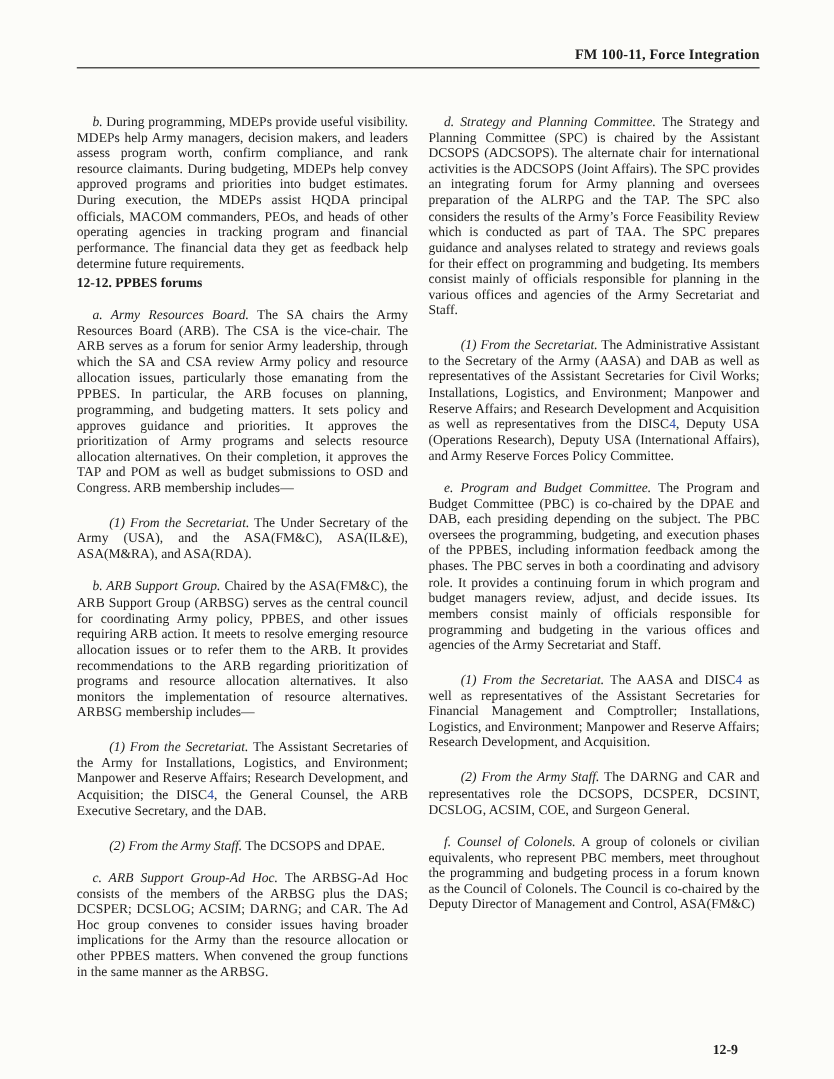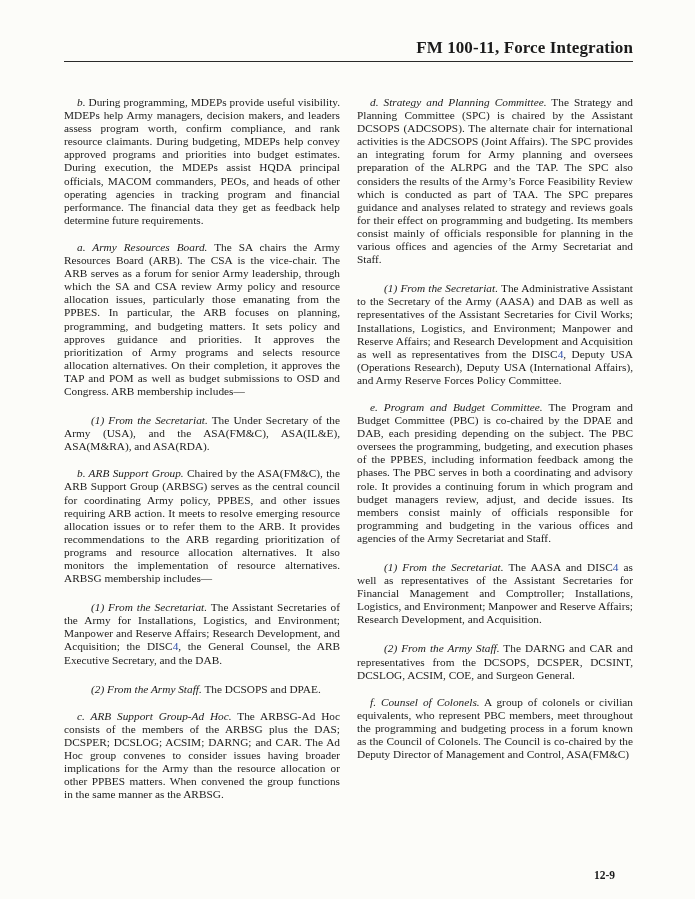--- a/index.html
+++ b/index.html
@@ -9,21 +9,21 @@
     position: relative; overflow: hidden;
     font-family: "Liberation Serif", "DejaVu Serif", serif;
     color: #1b1b1b;
   }
   .page {
     position: absolute; inset: 0;
     background: #fcfcf9;
   }
   .header { position: absolute; top: 38px; left: 64px; right: 62px; }
   .header-title {
-    text-align: right; font-weight: bold; font-size: 17px;
+    text-align: right; font-weight: bold; font-size: 12px;
     letter-spacing: 0.1px;
   }
   .header-rule { border-bottom: 1.5px solid #2a2a2a; margin-top: 3px; }
 
   .columns {
     position: absolute; top: 80px; left: 64px; right: 62px;
     display: flex; gap: 17px;
   }
   .col {
     flex: 1 1 0;
@@ -52,20 +52,21 @@
   <div class="header">
     <div class="header-title">FM 100-11, Force Integration</div>
     <div class="header-rule"></div>
   </div>
 
   <div class="columns">
 
     <div class="col">
       <p class="para first"><span class="lead para-lead">b.</span> <span class="para-text">During programming, MDEPs provide useful visibility. MDEPs help Army managers, decision makers, and leaders assess program worth, confirm compliance, and rank resource claimants. During budgeting, MDEPs help convey approved programs and priorities into budget estimates. During execution, the MDEPs assist HQDA principal officials, MACOM commanders, PEOs, and heads of other operating agencies in tracking program and financial performance. The financial data they get as feedback help determine future requirements.</span></p>
 
+      <h2 class="section-heading">12-12. PPBES forums</h2>
 
       <p class="para"><span class="lead para-lead">a. Army Resources Board.</span> <span class="para-text">The SA chairs the Army Resources Board (ARB). The CSA is the vice-chair. The ARB serves as a forum for senior Army leadership, through which the SA and CSA review Army policy and resource allocation issues, particularly those emanating from the PPBES. In particular, the ARB focuses on planning, programming, and budgeting matters. It sets policy and approves guidance and priorities. It approves the prioritization of Army programs and selects resource allocation alternatives. On their completion, it approves the TAP and POM as well as budget submissions to OSD and Congress. ARB membership includes—</span></p>
 
       <p class="para sub"><span class="lead para-lead">(1) From the Secretariat.</span> <span class="para-text">The Under Secretary of the Army (USA), and the ASA(FM&amp;C), ASA(IL&amp;E), ASA(M&amp;RA), and ASA(RDA).</span></p>
 
 
       <p class="para"><span class="lead para-lead">b. ARB Support Group.</span> <span class="para-text">Chaired by the ASA(FM&amp;C), the ARB Support Group (ARBSG) serves as the central council for coordinating Army policy, PPBES, and other issues requiring ARB action. It meets to resolve emerging resource allocation issues or to refer them to the ARB. It provides recommendations to the ARB regarding prioritization of programs and resource allocation alternatives. It also monitors the implementation of resource alternatives. ARBSG membership includes—</span></p>
 
       <p class="para sub"><span class="lead para-lead">(1) From the Secretariat.</span> <span class="para-text">The Assistant Secretaries of the Army for Installations, Logistics, and Environment; Manpower and Reserve Affairs; Research Development, and Acquisition; the DISC<span class="ref-digit">4</span>, the General Counsel, the ARB Executive Secretary, and the DAB.</span></p>
 
@@ -77,21 +78,21 @@
     <div class="col">
       <p class="para first"><span class="lead para-lead">d. Strategy and Planning Committee.</span> <span class="para-text">The Strategy and Planning Committee (SPC) is chaired by the Assistant DCSOPS (ADCSOPS). The alternate chair for international activities is the ADCSOPS (Joint Affairs). The SPC provides an integrating forum for Army planning and oversees preparation of the ALRPG and the TAP. The SPC also considers the results of the Army’s Force Feasibility Review which is conducted as part of TAA. The SPC prepares guidance and analyses related to strategy and reviews goals for their effect on programming and budgeting. Its members consist mainly of officials responsible for planning in the various offices and agencies of the Army Secretariat and Staff.</span></p>
 
       <p class="para sub"><span class="lead para-lead">(1) From the Secretariat.</span> <span class="para-text">The Administrative Assistant to the Secretary of the Army (AASA) and DAB as well as representatives of the Assistant Secretaries for Civil Works; Installations, Logistics, and Environment; Manpower and Reserve Affairs; and Research Development and Acquisition as well as representatives from the DISC<span class="ref-digit">4</span>, Deputy USA (Operations Research), Deputy USA (International Affairs), and Army Reserve Forces Policy Committee.</span></p>
 
 
       <p class="para"><span class="lead para-lead">e. Program and Budget Committee.</span> <span class="para-text">The Program and Budget Committee (PBC) is co-chaired by the DPAE and DAB, each presiding depending on the subject. The PBC oversees the programming, budgeting, and execution phases of the PPBES, including information feedback among the phases. The PBC serves in both a coordinating and advisory role. It provides a continuing forum in which program and budget managers review, adjust, and decide issues. Its members consist mainly of officials responsible for programming and budgeting in the various offices and agencies of the Army Secretariat and Staff.</span></p>
 
       <p class="para sub"><span class="lead para-lead">(1) From the Secretariat.</span> <span class="para-text">The AASA and DISC<span class="ref-digit">4</span> as well as representatives of the Assistant Secretaries for Financial Management and Comptroller; Installations, Logistics, and Environment; Manpower and Reserve Affairs; Research Development, and Acquisition.</span></p>
 
-      <p class="para sub"><span class="lead para-lead">(2) From the Army Staff.</span> <span class="para-text">The DARNG and CAR and representatives from the DCSOPS, DCSPER, DCSINT, DCSLOG, ACSIM, COE, and Surgeon General.</span></p>
+      <p class="para sub"><span class="lead para-lead">(2) From the Army Staff.</span> <span class="para-text">The DARNG and CAR and representatives role the DCSOPS, DCSPER, DCSINT, DCSLOG, ACSIM, COE, and Surgeon General.</span></p>
 
       <p class="para"><span class="lead para-lead">f. Counsel of Colonels.</span> <span class="para-text">A group of colonels or civilian equivalents, who represent PBC members, meet throughout the programming and budgeting process in a forum known as the Council of Colonels. The Council is co-chaired by the Deputy Director of Management and Control, ASA(FM&amp;C)</span></p>
     </div>
 
   </div>
 
   <div class="footer">12-9</div>
 
 </div>
 

